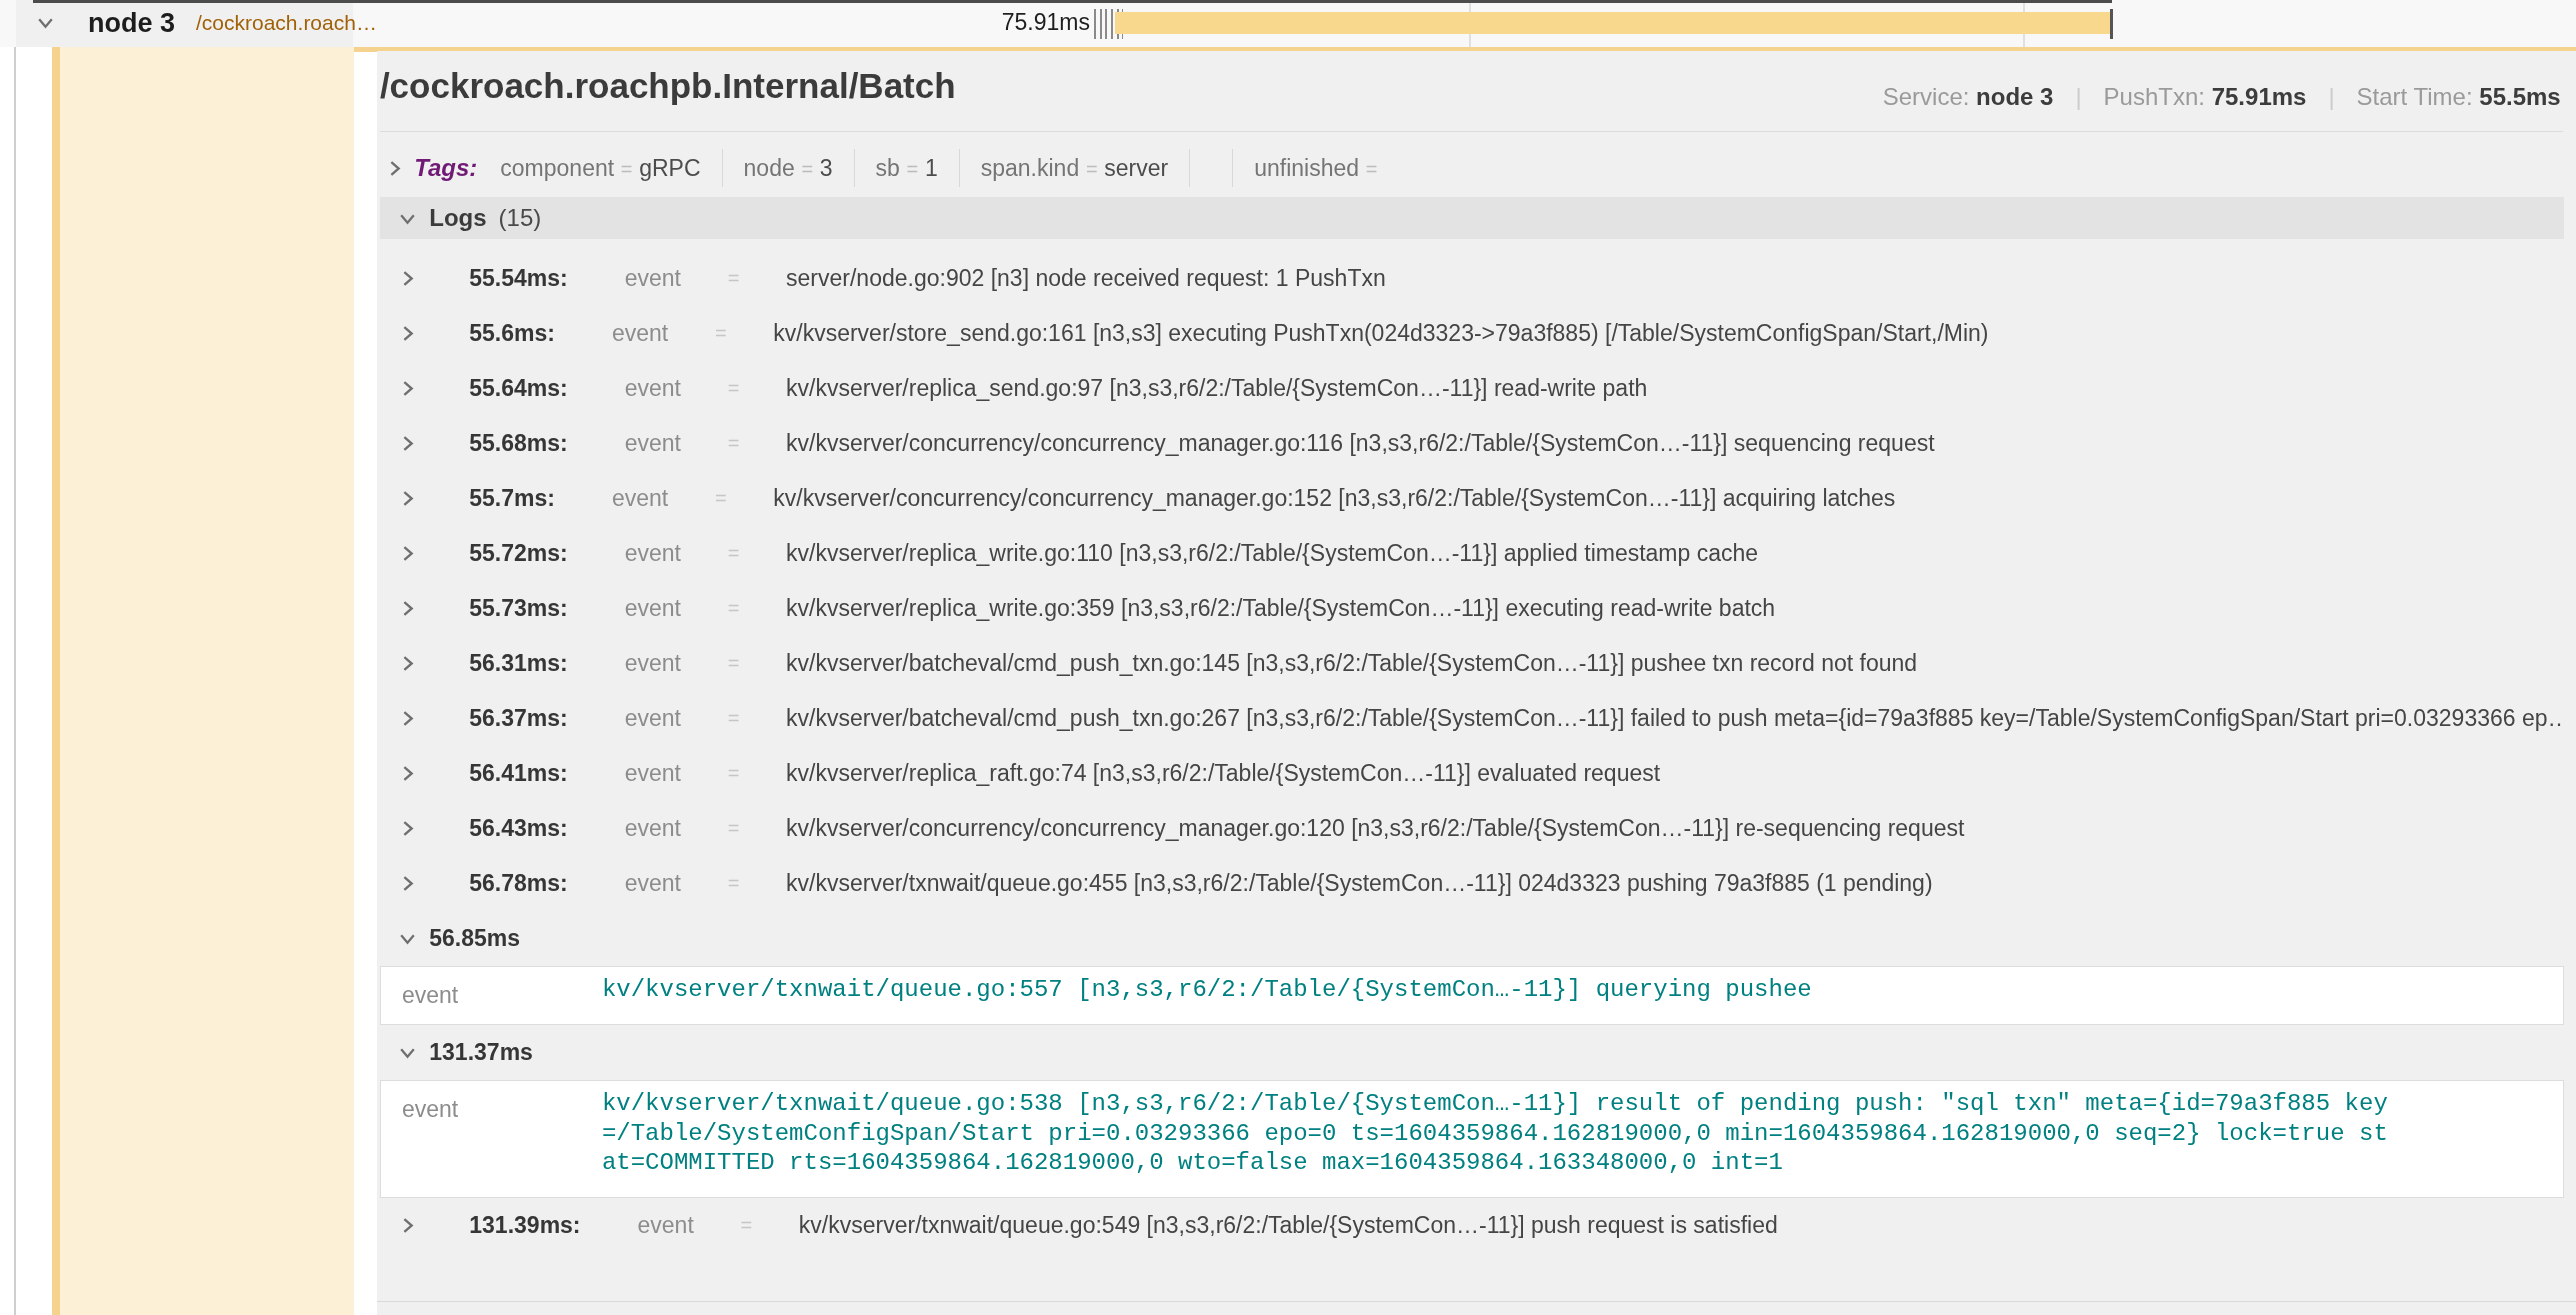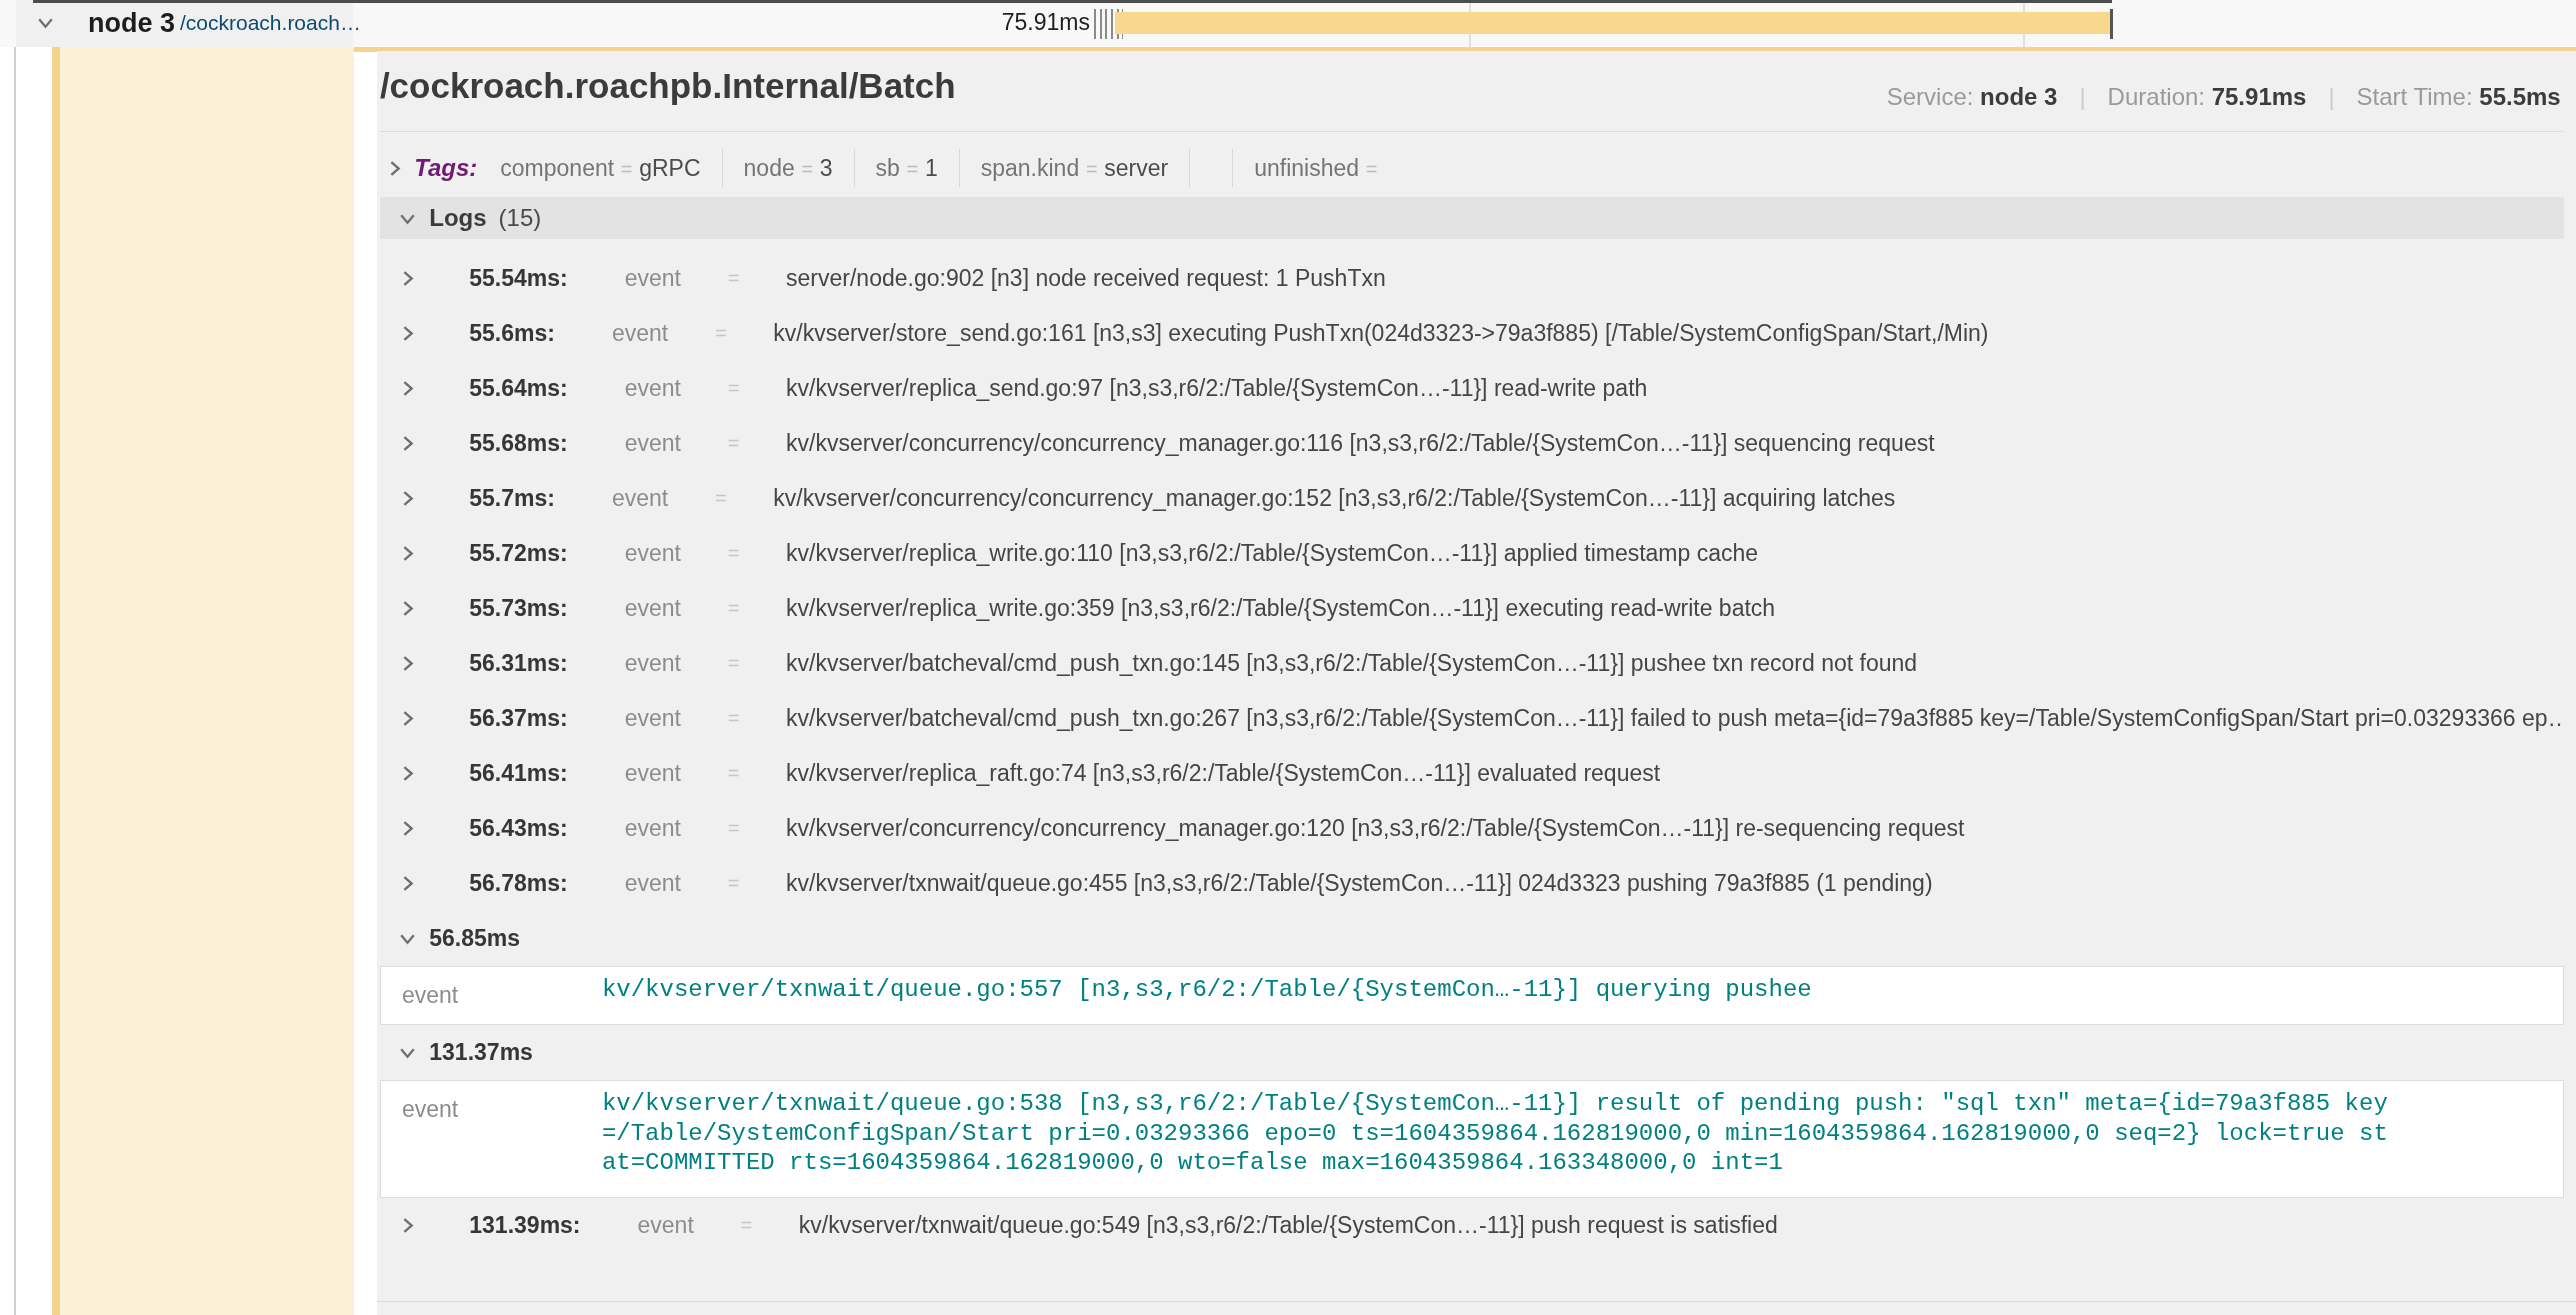--- a/index.html
+++ b/index.html
@@ -13,21 +13,21 @@
   .left-rail-line { position:absolute; left:14.3px; top:0; width:1.9px; height:1316px; background:#cfcfcf; }
   .span-name-strip { position:absolute; left:52px; top:3.8px; width:7.6px; height:1312px; background:var(--strip); }
   .span-name-col  { position:absolute; left:60px; top:47px; width:294px; height:1269px; background:var(--cream); }
 
   
   .top-bar { position:absolute; left:0; top:0; width:2576px; height:47px; background:#f8f8f8; }
   .top-dark-edge { position:absolute; left:33px; top:0; width:2079px; height:2.9px; background:#4c4c4c; }
   .tab-cell { position:absolute; left:16px; top:0; width:337px; height:47px; background:#f0f0f0; }
   .tab-chevron { position:absolute; left:19px; top:12.4px; width:21px; height:21px; }
   .tab-name { position:absolute; left:72px; top:7.6px; font-size:27px; font-weight:bold; color:#1d1d1d; white-space:nowrap; }
-  .tab-op   { position:absolute; left:164px; top:11.4px; font-size:21px; color:#0c4a6e; white-space:nowrap; }
+  .tab-op   { position:absolute; left:180px; top:11.4px; font-size:21px; color:#a16207; white-space:nowrap; }
 
   .ruler-grid { position:absolute; top:0; width:1.9px; height:47px; background:#e0e0e0; }
   .g1 { left:1469px; } .g2 { left:2023px; }
   .ruler-label { position:absolute; top:8.6px; right:1486px; font-size:23px; color:#1f1f1f; white-space:nowrap; }
   .ruler-hatch { position:absolute; left:1094px; top:8.6px; width:29px; height:30.5px;
     background:repeating-linear-gradient(90deg,#8a8a8a 0 1.9px,transparent 1.9px 5.7px); }
   .ruler-bar { position:absolute; left:1115px; top:12.4px; width:997px; height:22px; background:var(--bar); }
   .ruler-end-tick { position:absolute; left:2110px; top:8.6px; width:2.9px; height:30.5px; background:#555; }
   .panel-top-border { position:absolute; left:354px; top:47px; width:2222px; height:4.8px; background:var(--strip); }
 
@@ -106,21 +106,21 @@
   </div>
   <div class="top-dark-edge"></div>
   <div class="panel-top-border"></div>
 
   <div class="detail-panel">
     <div class="d-title">/cockroach.roachpb.Internal/Batch</div>
     <div class="d-meta">
       <span>Service:</span>
       <b>node 3</b>
       <span class="sep">|</span>
-      <span>Duration:</span>
+      <span>PushTxn:</span>
       <b>75.91ms</b>
       <span class="sep">|</span>
       <span>Start Time:</span>
       <b>55.5ms</b>
     </div>
     <div class="d-divider"></div>
 
     <div class="tags-row">
       <svg class="chev tags-chev" viewBox="0 0 20 20">
           <polyline points="7,4 14,10 7,16"></polyline>

